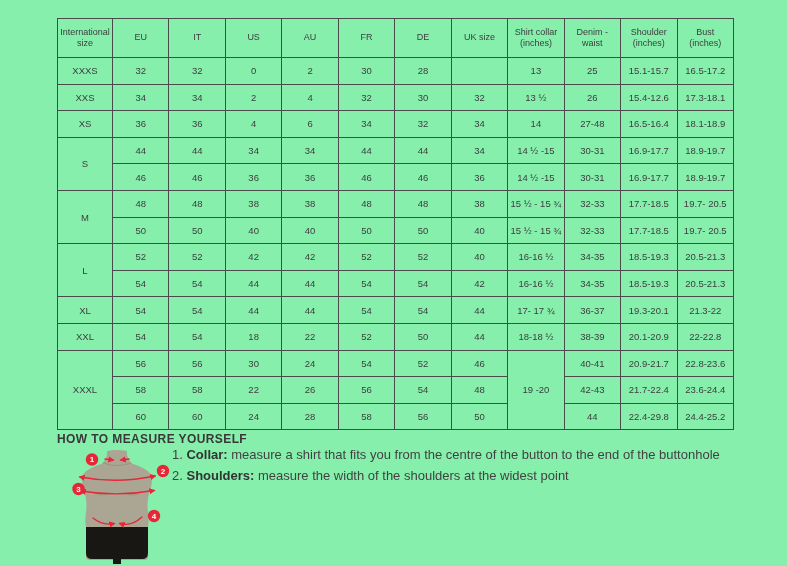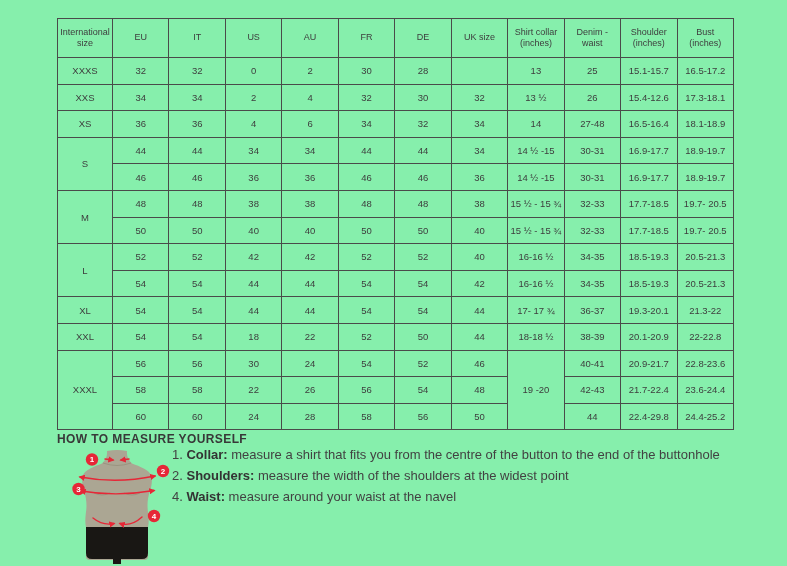--- a/index.html
+++ b/index.html
@@ -325,16 +325,15 @@
       <circle cx="6.5" cy="40" r="6.2" fill="var(--accent_red,#e62737)"></circle>
       <text x="6.5" y="42.9" fill="#ffffff">3</text>
       <circle cx="82" cy="67" r="6.2" fill="var(--accent_red,#e62737)"></circle>
       <text x="82" y="69.9" fill="#ffffff">4</text>
     </g>
   </svg>
 
   <ol class="measure-steps">
       <li><span class="step-num">1. </span><span class="step-label">Collar:</span><span class="step-text"> measure a shirt that fits you from the centre of the button to the end of the buttonhole</span></li>
       <li><span class="step-num">2. </span><span class="step-label">Shoulders:</span><span class="step-text"> measure the width of the shoulders at the widest point</span></li>
-      <li><span class="step-num">4. </span><span class="step-label">Waist:</span><span class="step-text"> measure around your waist at the navel</span></li>
     </ol>
 
 </div>
 
 </body></html>

